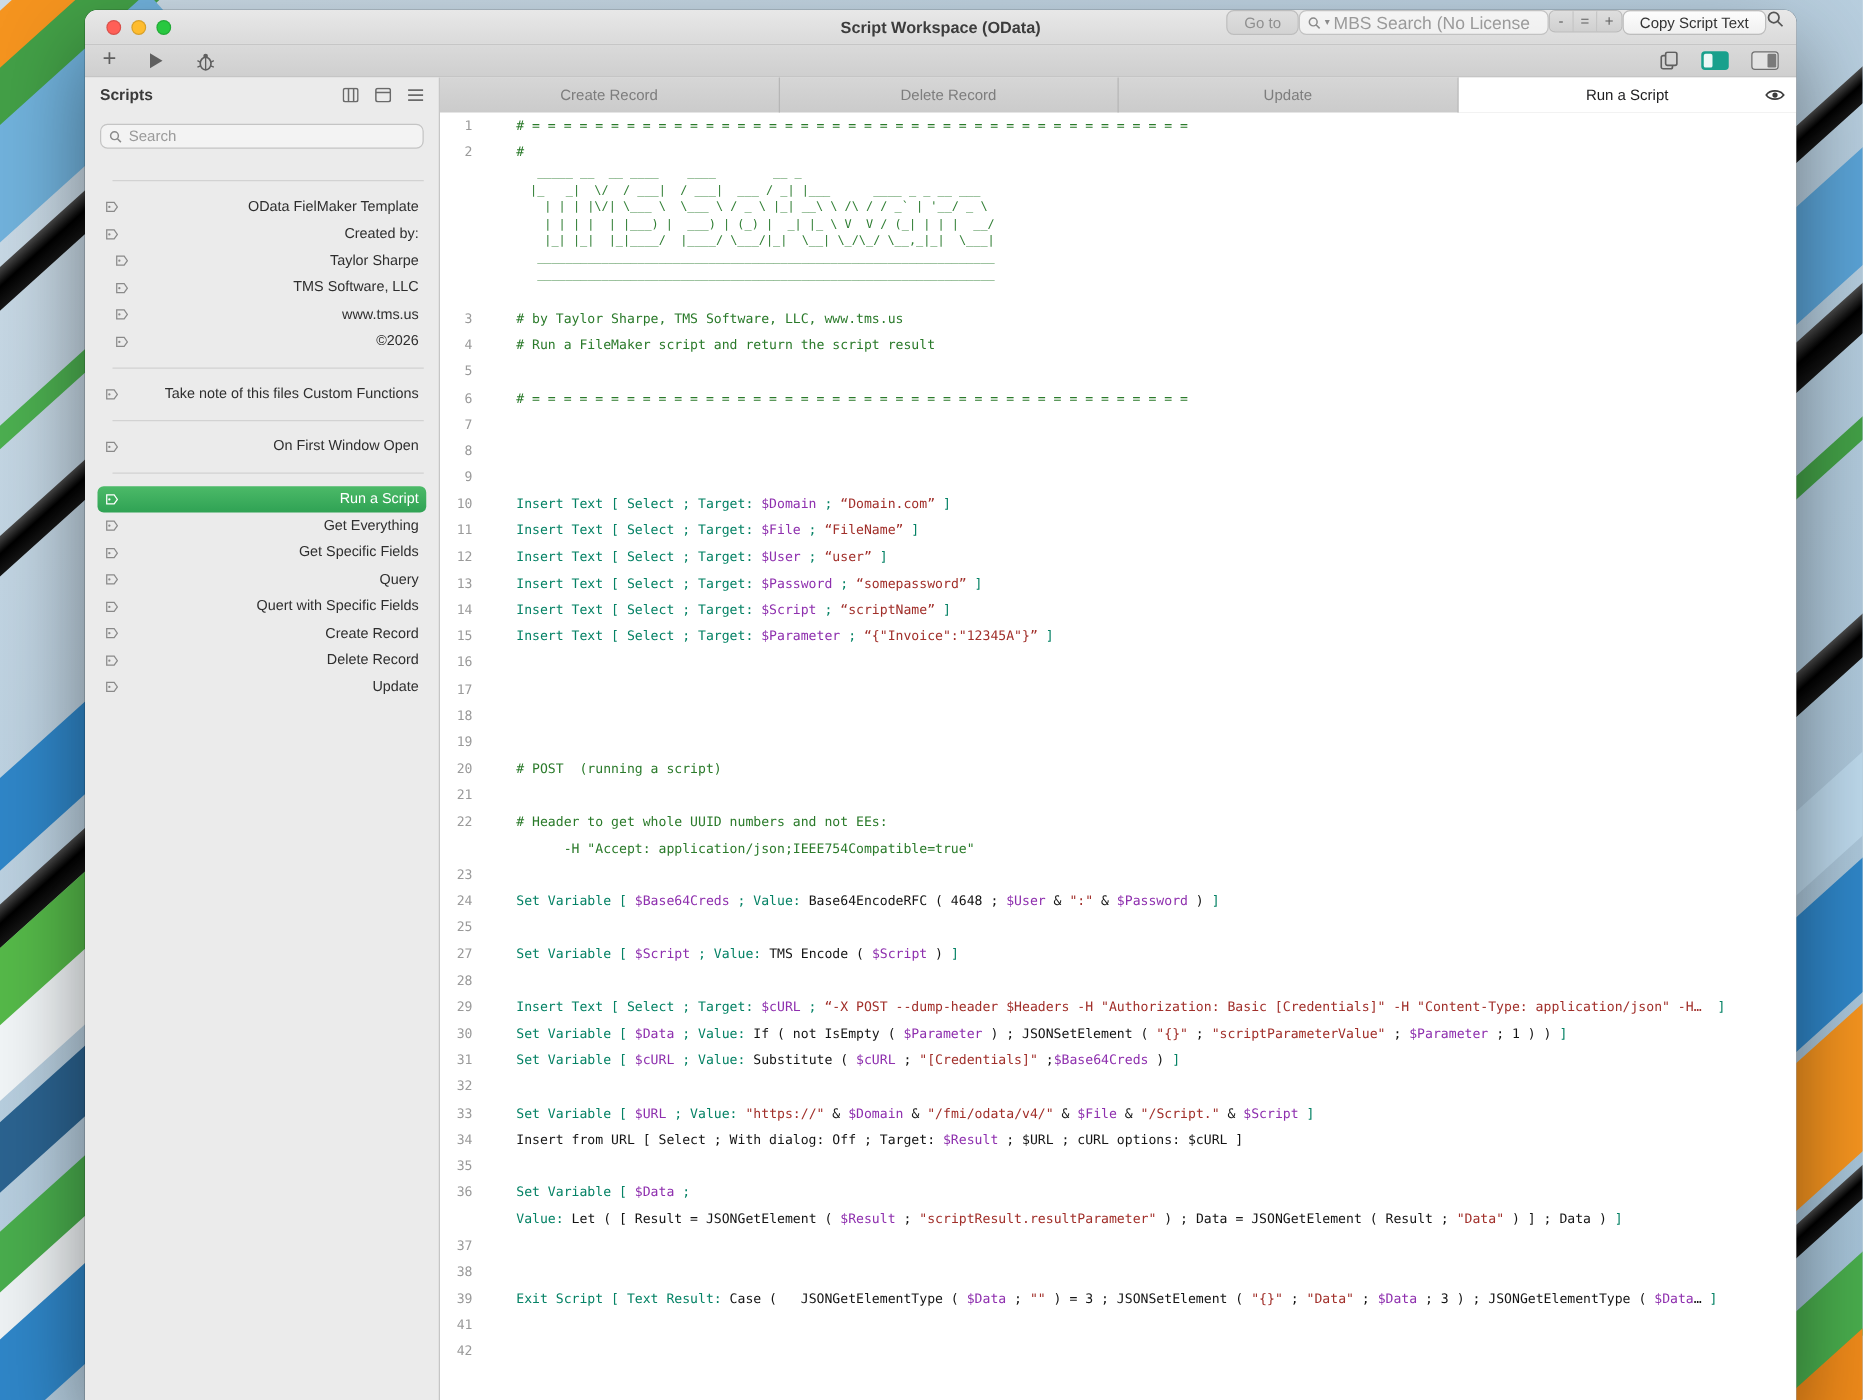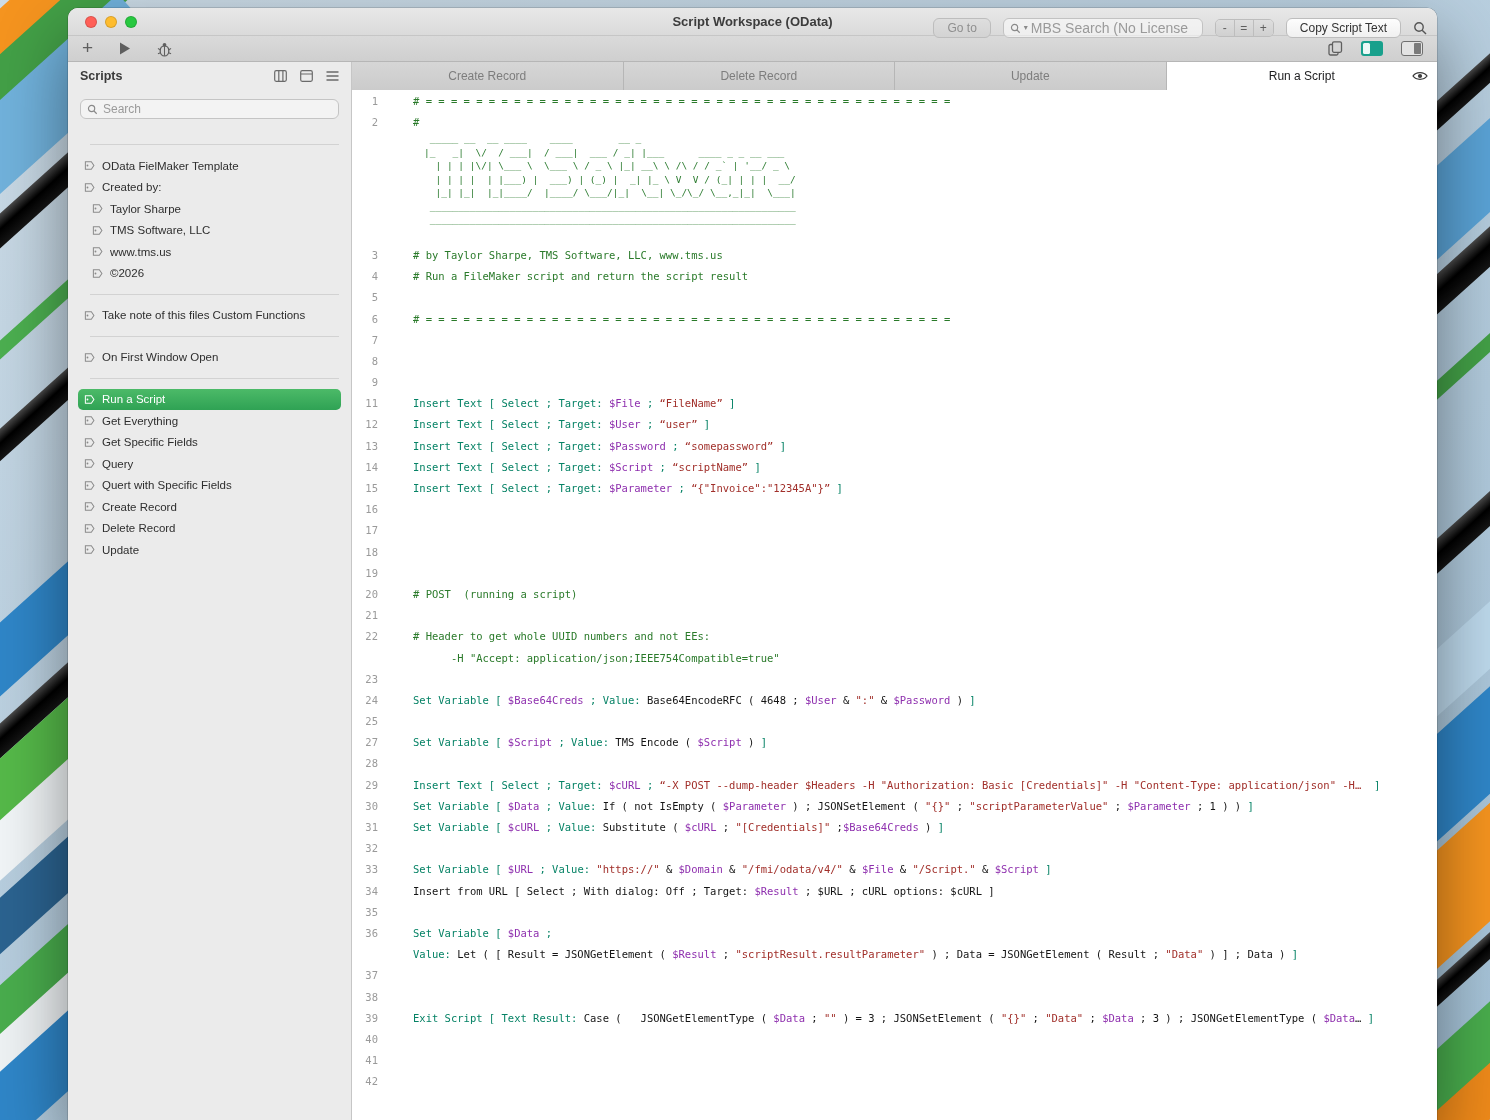--- a/index.html
+++ b/index.html
@@ -35,21 +35,21 @@
 .s18{left:1320px;top:1052px;width:380px;height:42px;background:#ef8a1a;}
 
 .window{position:absolute;left:68px;top:8px;width:1369px;height:1112px;border-radius:10px 10px 0 0;background:#fff;
   box-shadow:0 30px 70px rgba(0,0,0,.45),0 0 0 .5px rgba(0,0,0,.25);overflow:hidden;display:flex;flex-direction:column;}
 
 .titlebar{height:28px;flex:none;background:linear-gradient(#e8e8e8,#dadada);border-bottom:1px solid #c6c6c6;position:relative;display:flex;align-items:center;}
 .traffic{display:flex;gap:8px;margin-left:17px;}
 .tl{width:12px;height:12px;border-radius:50%;border:.5px solid rgba(0,0,0,.15);}
 .tl.red{background:#ff5f57;}.tl.yellow{background:#febc2e;}.tl.green{background:#28c840;}
 .win-title{position:absolute;left:50%;transform:translateX(-50%);font-size:13px;font-weight:bold;color:#3c3c3c;white-space:nowrap;}
-.tb-right{position:absolute;right:10px;top:0;height:40px;display:flex;align-items:center;gap:12px;}
+.tb-right{position:absolute;right:10px;top:0;height:40px;display:flex;align-items:flex-start;gap:0;}
 .tb-btn{border:.5px solid #bdbdbd;border-radius:6px;background:linear-gradient(#dedede,#d3d3d3);font-size:12px;color:#8f8f8f;padding:2px 13px;height:20px;display:flex;align-items:center;white-space:nowrap;}
 .tb-btn.white{background:linear-gradient(#fdfdfd,#f0f0f0);color:#333;}
 .tb-search{width:200px;height:20px;border:.5px solid #c2c2c2;border-radius:6px;background:rgba(255,255,255,.55);display:flex;align-items:center;padding:0 6px;gap:3px;}
 .tb-search .ph{font-size:14px;color:#9a9a9a;white-space:nowrap;overflow:hidden;}
 .chev{font-size:8px;color:#8a8a8a;line-height:1;}
 .seg{display:flex;border:.5px solid #bdbdbd;border-radius:5px;overflow:hidden;height:18px;}
 .seg span{width:19px;display:flex;align-items:center;justify-content:center;font-size:12px;color:#5e5e5e;background:linear-gradient(#dedede,#d0d0d0);border-right:.5px solid #bdbdbd;}
 .seg span:last-child{border-right:0;}
 
 .toolbar{height:26px;flex:none;background:linear-gradient(#dadada,#cfcfcf);border-bottom:1px solid #b6b6b6;display:flex;align-items:center;padding:0 14px;}
@@ -64,21 +64,21 @@
 
 .main{flex:1;display:flex;min-height:0;}
 .sidebar{width:284px;flex:none;background:#ebebeb;border-right:1px solid #c6c6c6;display:flex;flex-direction:column;min-height:0;}
 .sb-header{height:28px;flex:none;display:flex;align-items:center;padding:0 12px;}
 .sb-title{font-size:12.5px;font-weight:bold;color:#3a3a3a;}
 .sbh-icons{margin-left:auto;display:flex;gap:13px;align-items:center;color:#6a6a6a;}
 .sb-search{margin:9px 12px 0;height:20px;border:.5px solid #c4c4c4;border-radius:6px;background:#f3f3f3;display:flex;align-items:center;padding:0 6px;gap:5px;flex:none;}
 .sb-search .ph{font-size:12px;color:#9a9a9a;}
 .sb-list{margin-top:15px;overflow:hidden;}
 .sb-divider{height:1px;background:#d2d2d2;margin:10px 12px 10px 22px;}
-.sb-item{height:21px;display:flex;align-items:center;gap:7px;margin:0.5px 10px;padding:0 6px 0 6px;border-radius:5px;font-size:11.5px;color:#2e2e2e;cursor:default;white-space:nowrap;}
+.sb-item{height:21px;display:flex;align-items:center;gap:7px;margin:0.5px 10px;padding:0 6px 0 6px;border-radius:5px;font-size:11.5px;color:#2e2e2e;cursor:default;white-space:nowrap;justify-content:space-between;}
 .sb-item.indent{padding-left:14px;}
 .sb-item.selected{background:linear-gradient(#4cba68,#2fa254);color:#fff;}
 .tag-ico{width:11px;height:11px;flex:none;color:#8a8a8a;}
 .sb-item.selected .tag-ico{color:#fff;}
 
 .content{flex:1;display:flex;flex-direction:column;min-width:0;min-height:0;}
 .tabbar{height:28px;flex:none;background:linear-gradient(#d6d6d6,#cbcbcb);display:flex;position:relative;}
 .tab{flex:1;display:flex;align-items:center;justify-content:center;font-size:12px;color:#7d7d7d;border-right:1px solid #b6b6b6;white-space:nowrap;}
 .tab:last-child{border-right:0;}
 .tab.active{background:#fff;color:#1d1d1f;}
@@ -399,20 +399,24 @@
           </div>
           <div class="ed-row">
             <span class="ln">8</span>
             <span class="code"></span>
           </div>
           <div class="ed-row">
             <span class="ln">9</span>
             <span class="code"></span>
           </div>
           <div class="ed-row">
+            <span class="ln">10</span>
+            <span class="code"><span class="sg-s">Insert Text [ Select ; Target: </span><span class="sg-v">$Domain</span><span class="sg-s"> ; </span><span class="sg-r">“Domain.com”</span><span class="sg-s"> ]</span></span>
+          </div>
+          <div class="ed-row">
             <span class="ln">11</span>
             <span class="code"><span class="sg-s">Insert Text [ Select ; Target: </span><span class="sg-v">$File</span><span class="sg-s"> ; </span><span class="sg-r">“FileName”</span><span class="sg-s"> ]</span></span>
           </div>
           <div class="ed-row">
             <span class="ln">12</span>
             <span class="code"><span class="sg-s">Insert Text [ Select ; Target: </span><span class="sg-v">$User</span><span class="sg-s"> ; </span><span class="sg-r">“user”</span><span class="sg-s"> ]</span></span>
           </div>
           <div class="ed-row">
             <span class="ln">13</span>
             <span class="code"><span class="sg-s">Insert Text [ Select ; Target: </span><span class="sg-v">$Password</span><span class="sg-s"> ; </span><span class="sg-r">“somepassword”</span><span class="sg-s"> ]</span></span>
@@ -519,24 +523,20 @@
           </div>
           <div class="ed-row">
             <span class="ln">38</span>
             <span class="code"></span>
           </div>
           <div class="ed-row">
             <span class="ln">39</span>
             <span class="code"><span class="sg-s">Exit Script [ Text Result: </span><span class="sg-p">Case (   JSONGetElementType ( </span><span class="sg-v">$Data</span><span class="sg-p"> ; </span><span class="sg-r">""</span><span class="sg-p"> ) = 3 ; JSONSetElement ( </span><span class="sg-r">"{}"</span><span class="sg-p"> ; </span><span class="sg-r">"Data"</span><span class="sg-p"> ; </span><span class="sg-v">$Data</span><span class="sg-p"> ; 3 ) ; JSONGetElementType ( </span><span class="sg-v">$Data</span><span class="sg-p">… </span><span class="sg-s">]</span></span>
           </div>
           <div class="ed-row">
-            <span class="ln">40</span>
-            <span class="code"></span>
-          </div>
-          <div class="ed-row">
             <span class="ln">41</span>
             <span class="code"></span>
           </div>
           <div class="ed-row">
             <span class="ln">42</span>
             <span class="code"></span>
           </div>
         </div>
     </div>
 

